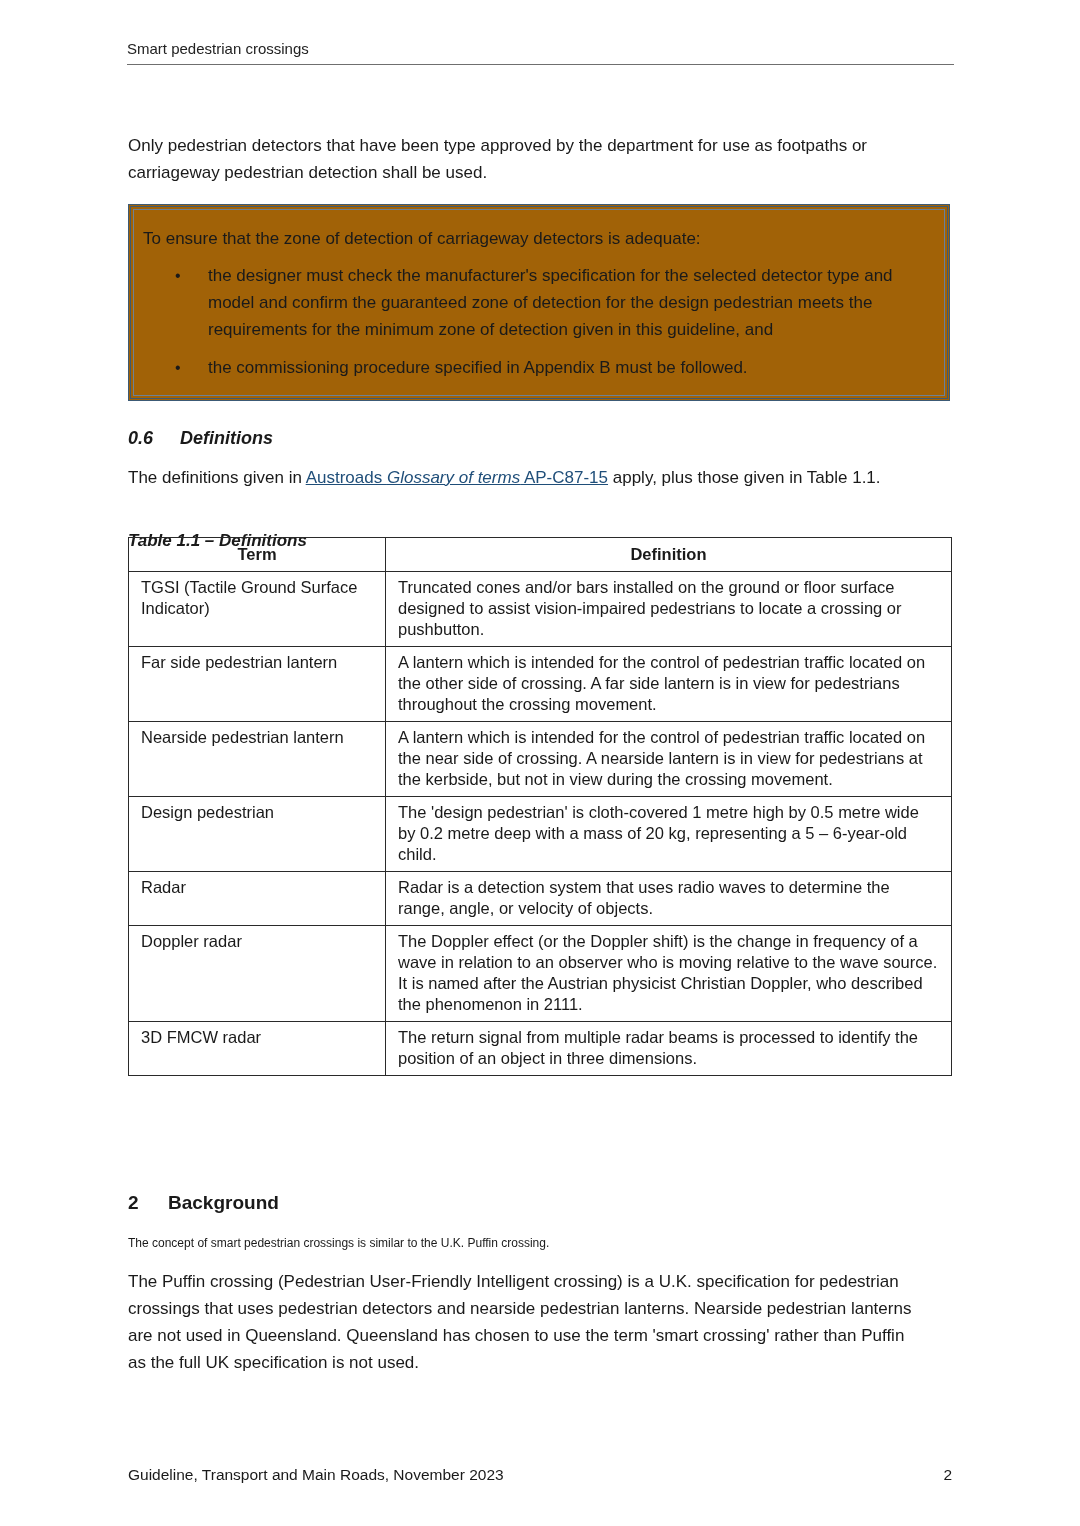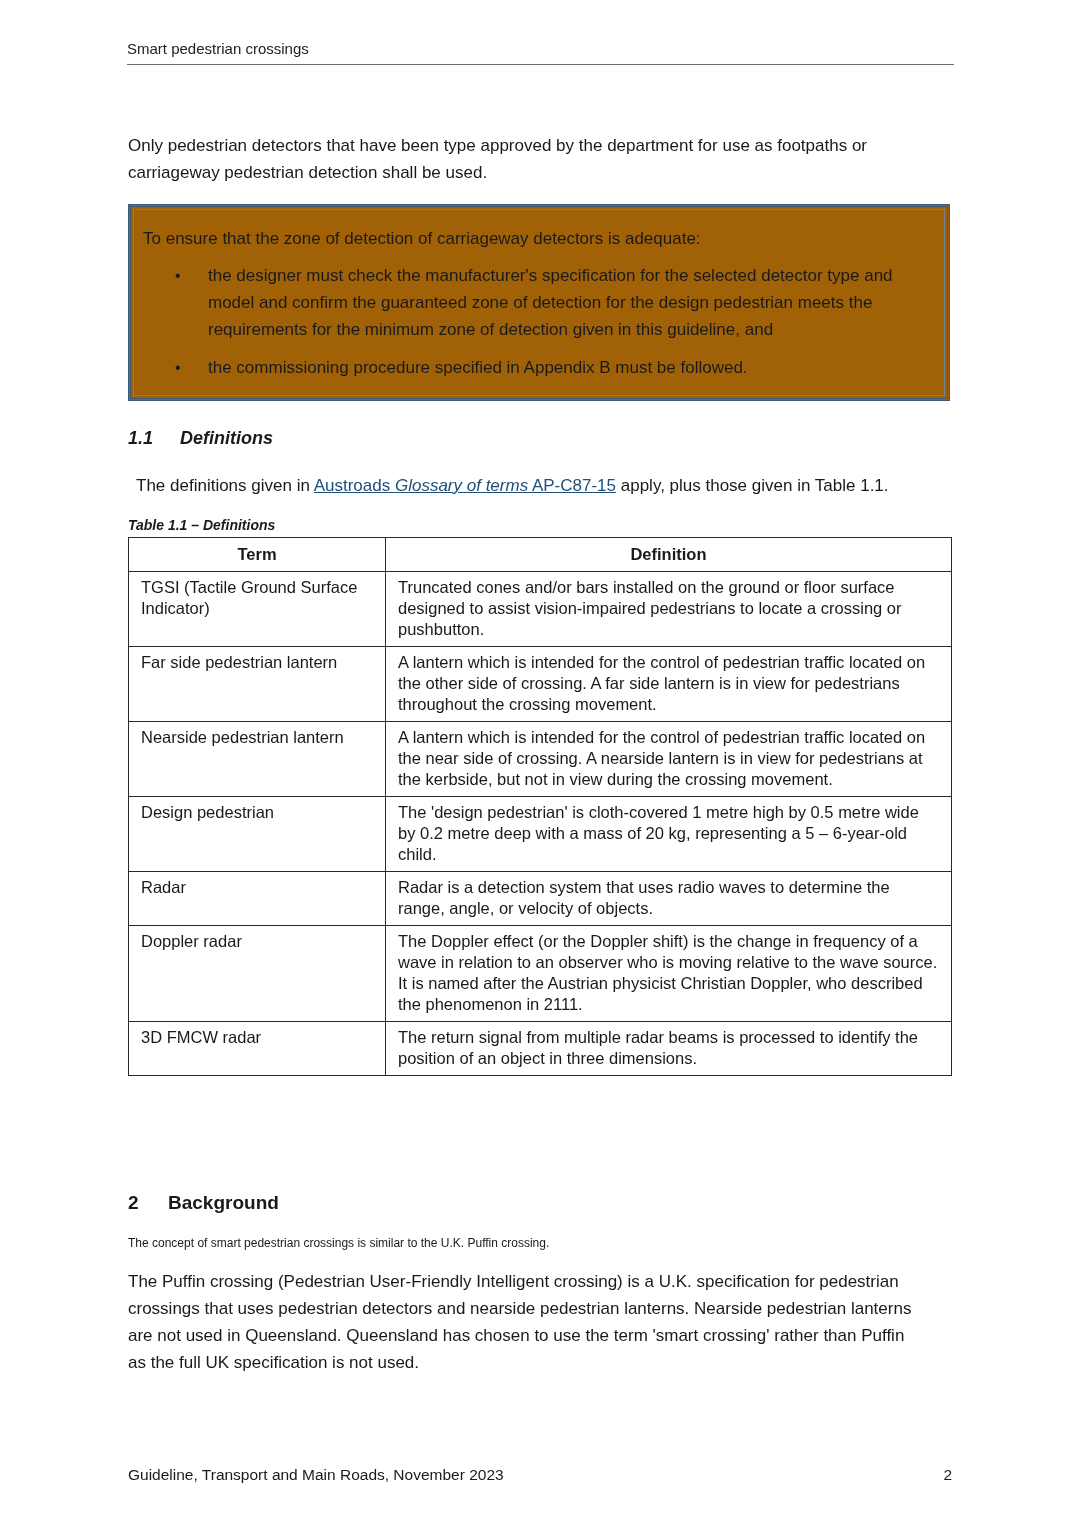--- a/index.html
+++ b/index.html
@@ -84,31 +84,31 @@
       margin: 0;
     }
     .h-sub .num { display: inline-block; width: 52px; }
     .defs-intro {
       position: absolute;
       left: 128px;
       top: 466px;
       width: 830px;
       font-size: 17px;
       line-height: 24px;
-      margin: 8px;
+      margin: 0;
     }
     .defs-intro a {
       color: #1f4e79;
       text-decoration: underline;
     }
     .table-caption {
       position: absolute;
       left: 128px;
-      top: 517px;
-      font-size: 14px;
+      top: 531px;
+      font-size: 17px;
       font-weight: bold;
       font-style: italic;
       margin: 0;
     }
     table.defs {
       position: absolute;
       left: 128px;
       top: 537px;
       width: 823px;
       border-collapse: collapse;
@@ -186,21 +186,21 @@
       </li>
       <li>
         <span class="bullet">•</span>
         <span>the commissioning procedure specified in Appendix B must be followed.</span>
       </li>
     </ul>
   </div>
 </div>
 
 <h3 class="h-sub">
-  <span class="num">1.1</span><span>Definitions</span>
+  <span class="num">0.6</span><span>Definitions</span>
 </h3>
 
 <p class="defs-intro"><span>The definitions given in </span><a href="#"><span>Austroads </span><i>Glossary of terms</i><span> AP-C87-15</span></a><span> apply, plus those given in Table 1.1.</span></p>
 
 <p class="table-caption">Table 1.1 – Definitions</p>
 
 <table class="defs">
   <colgroup>
       <col class="c1">
       <col class="c2">

